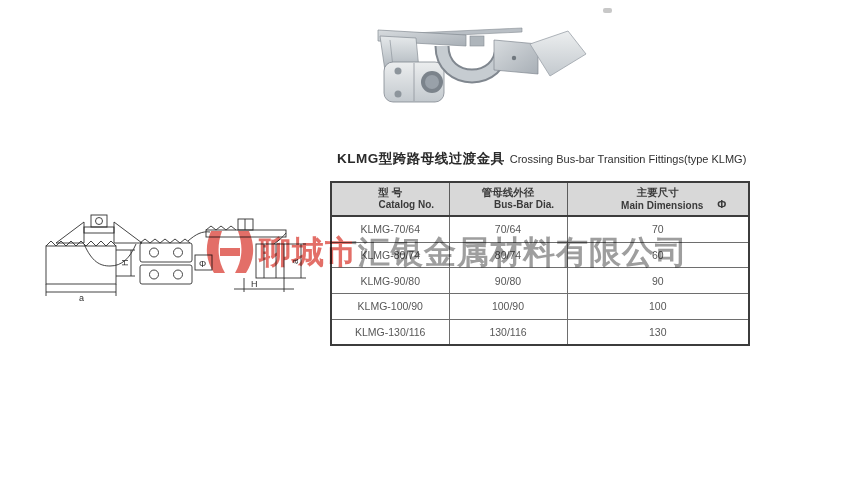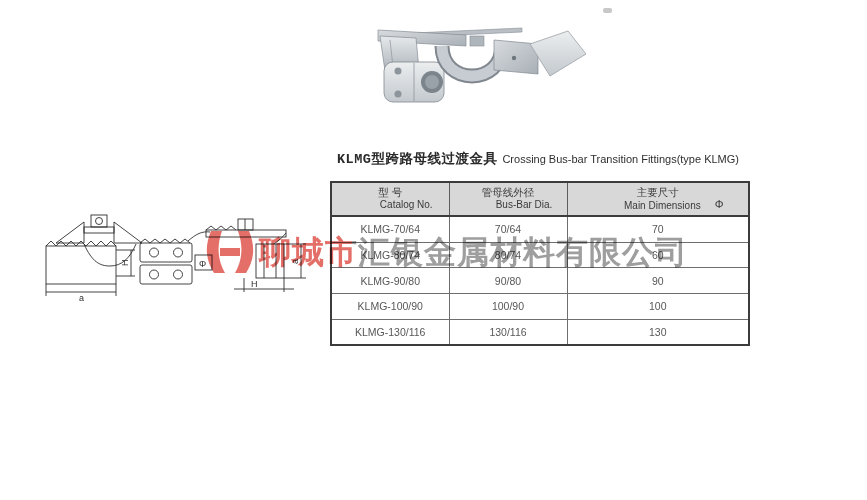--- a/index.html
+++ b/index.html
@@ -6,30 +6,30 @@
   .page{
     position:relative;width:867px;height:500px;background:#ffffff;overflow:hidden;
     font-family:"Liberation Sans","DejaVu Sans",sans-serif;
   }
   
   .photo{position:absolute;left:362px;top:6px;width:228px;height:100px;}
   .scan-artifact{position:absolute;left:603px;top:8px;width:9px;height:5px;border-radius:2px;
     background:#9a9a9a;opacity:.55;}
   
   .title-row{position:absolute;left:337px;top:149px;white-space:nowrap;}
-  .title-zh{font-size:13.5px;font-weight:bold;color:#2a2a2a;letter-spacing:.5px;font-family:Liberation Mono, monospace;}
+  .title-zh{font-size:13.5px;font-weight:bold;color:#2a2a2a;letter-spacing:.5px;}
   .title-en{font-size:11px;color:#2f2f2f;margin-left:5px;}
   
   table.spec{
     position:absolute;left:330px;top:181px;width:418px;table-layout:fixed;
     border-collapse:collapse;border:2px solid #3c3c3c;background:#ffffff;
   }
   table.spec th{
     background:#d8d8d8;border:1px solid #5c5c5c;border-bottom:2px solid #3c3c3c;
-    font-weight:normal;color:#3a3a3a;height:32px;padding:0;line-height:1.25;
+    font-weight:bold;color:#3a3a3a;height:32px;padding:0;line-height:1.25;
   }
   table.spec td{
     border:1px solid #6e6e6e;height:16.7px;padding:4px;text-align:center;
     font-size:10.5px;color:#575757;
   }
   .th-zh{display:block;font-size:10.5px;}
   .th-en{display:block;font-size:10px;padding-left:32px;}
   .phi-sym{margin-left:14px;font-size:11px;position:relative;top:-1px;}
   
   .note{position:absolute;left:322px;top:343px;font-size:9.5px;color:#3a3a3a;letter-spacing:.2px;}

